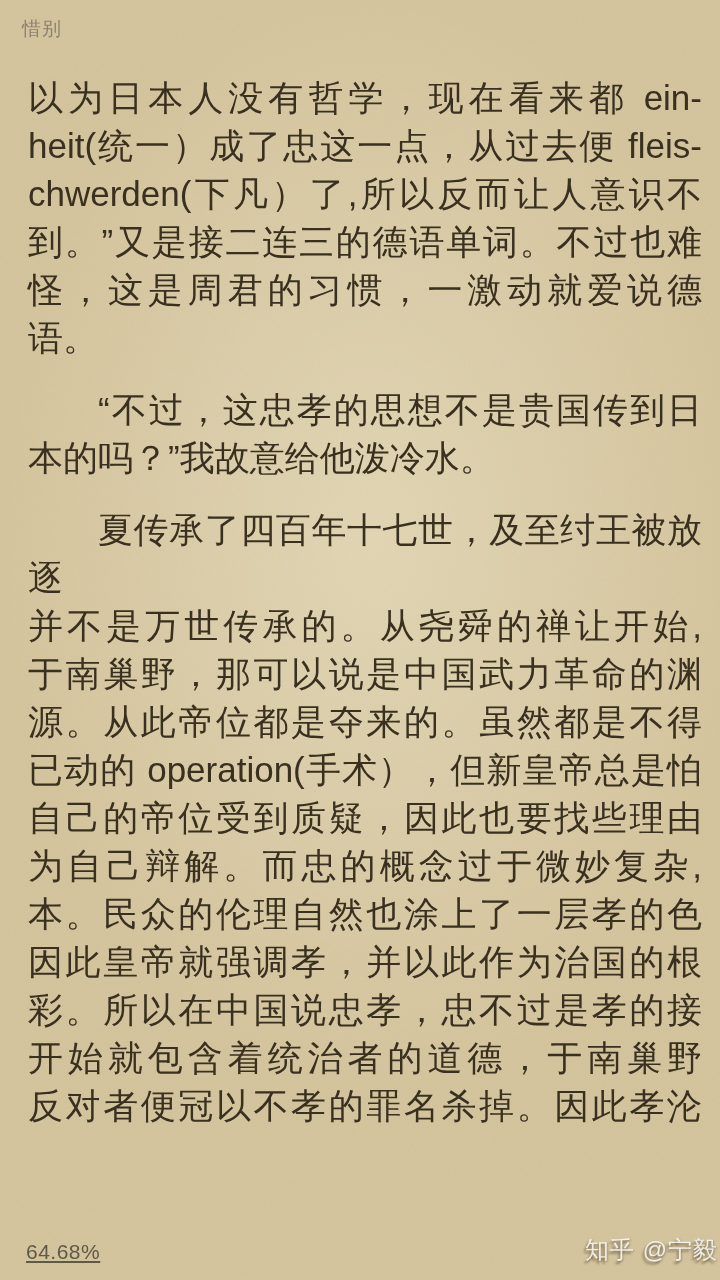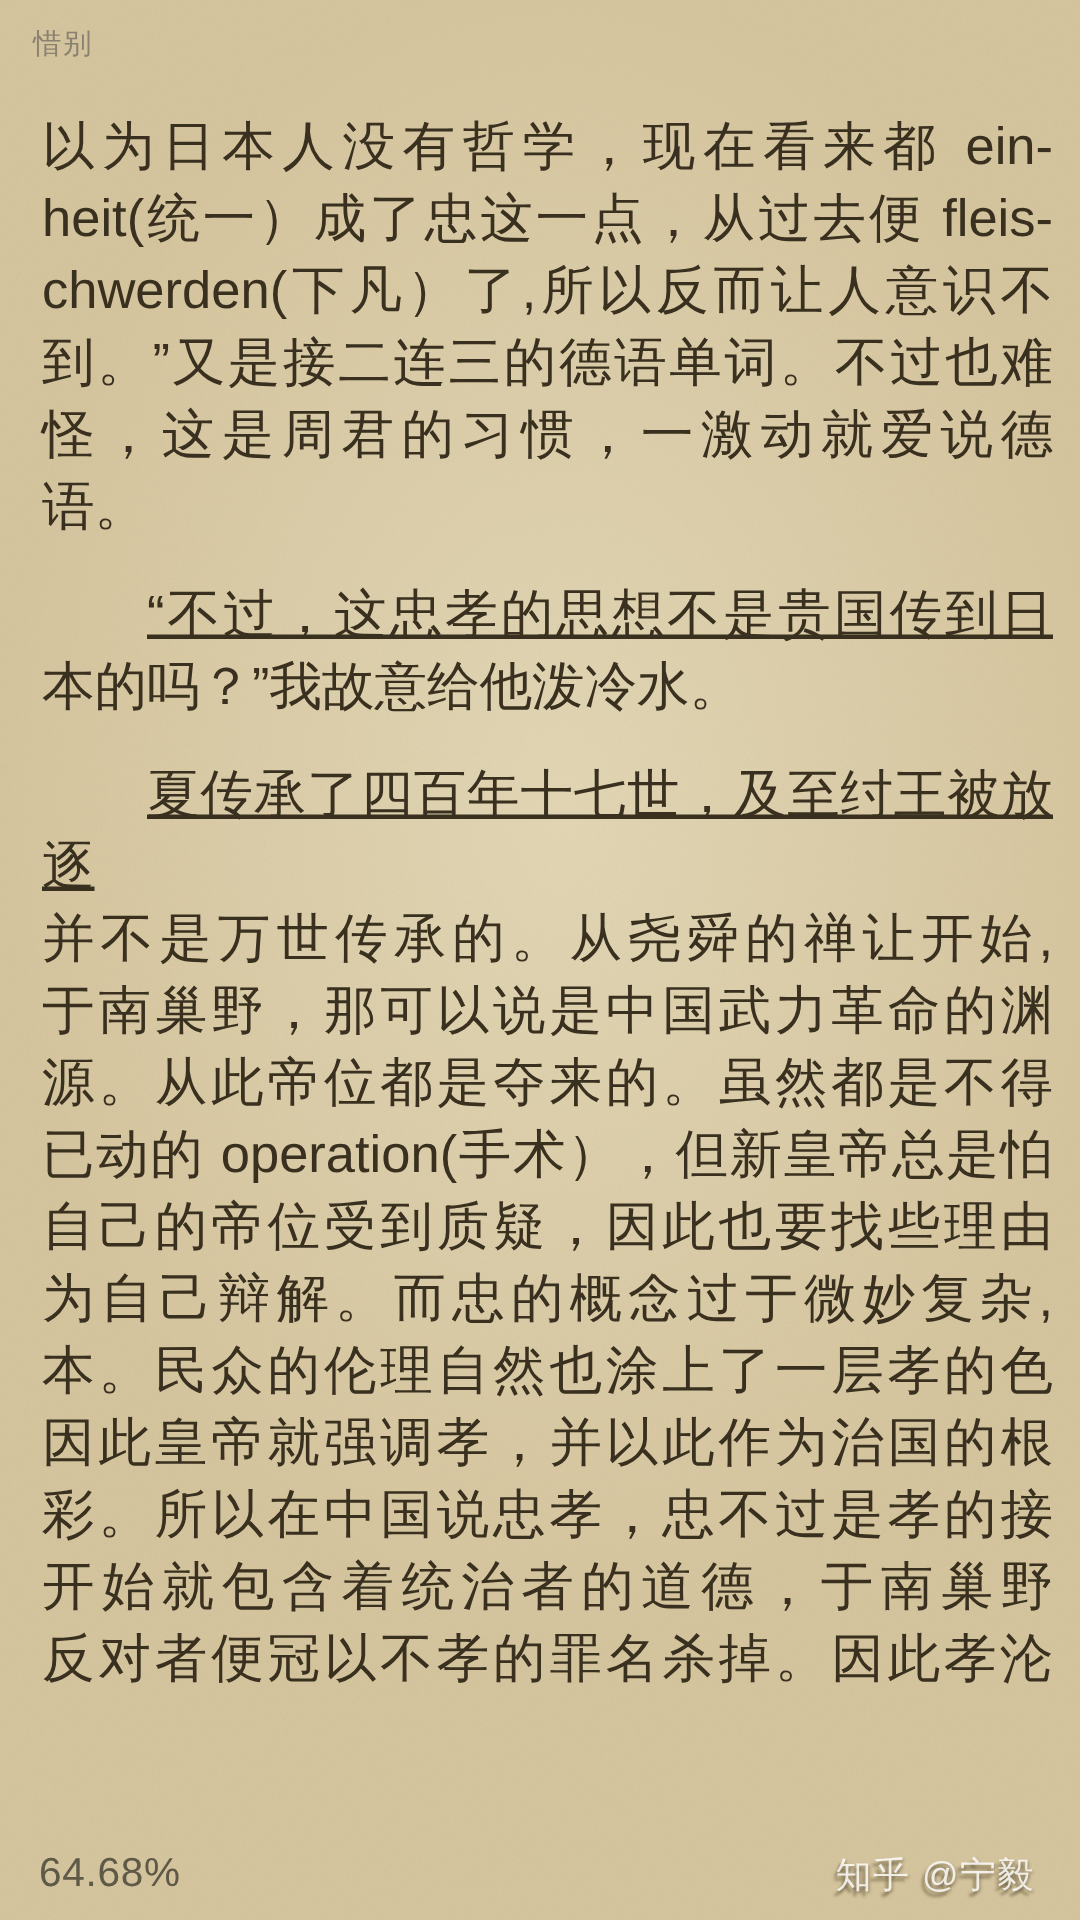--- a/index.html
+++ b/index.html
@@ -21,29 +21,29 @@
   .chapter-title{
     position:absolute;top:16px;left:22px;
     font-size:19px;color:#8a8171;letter-spacing:1px;
   }
   .body-text{
     position:absolute;top:74px;left:28px;right:18px;
     color:#39301f;font-size:35px;line-height:48px;
     letter-spacing:0;
   }
   .para{margin:0 0 24px 0;}
-  .para.indent .line:first-child{text-indent:2em;text-decoration:underline;}
+  .para.indent .line:first-child{text-indent:2em;}
   .line{white-space:nowrap;}
   .line.fill{text-align:justify;text-align-last:justify;white-space:normal;}
   .footer-progress{
     position:absolute;left:26px;bottom:16px;
-    font-size:27px;color:#5f5948;letter-spacing:.5px;
+    font-size:21px;color:#5f5948;letter-spacing:.5px;text-decoration:underline;
   }
   .watermark{
-    position:absolute;right:30px;bottom:14px;
+    position:absolute;right:2px;bottom:14px;
     font-size:24px;letter-spacing:1px;
   }
   .watermark .wm-shadow{
     position:absolute;left:-2px;top:3px;
     color:rgba(55,42,18,.45);filter:blur(1px);
   }
   .watermark .wm-front{
     position:relative;color:rgba(255,255,255,.82);
     text-shadow:1px 1px 2px rgba(60,45,20,.35);
   }

